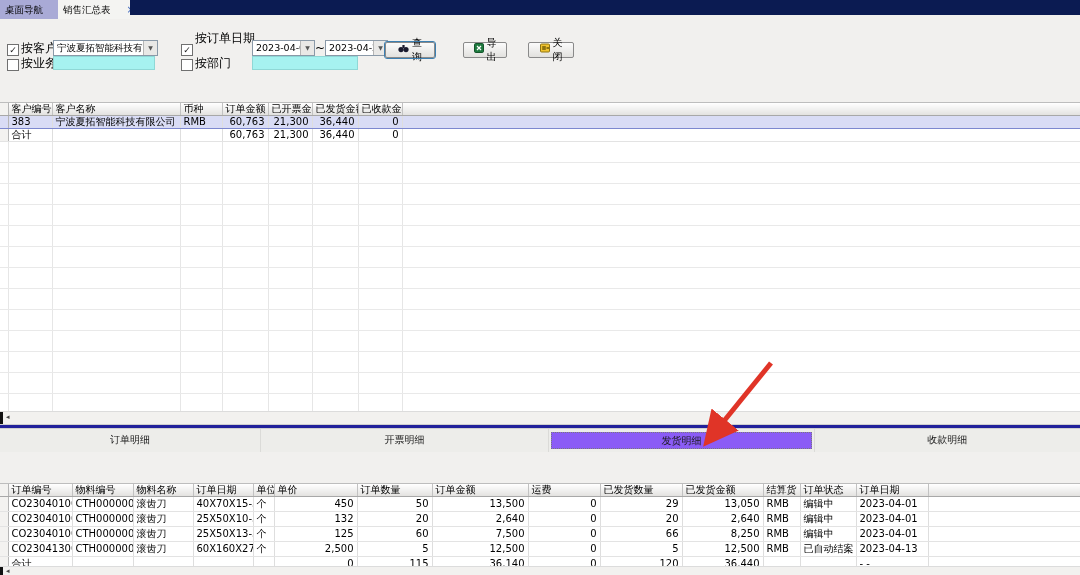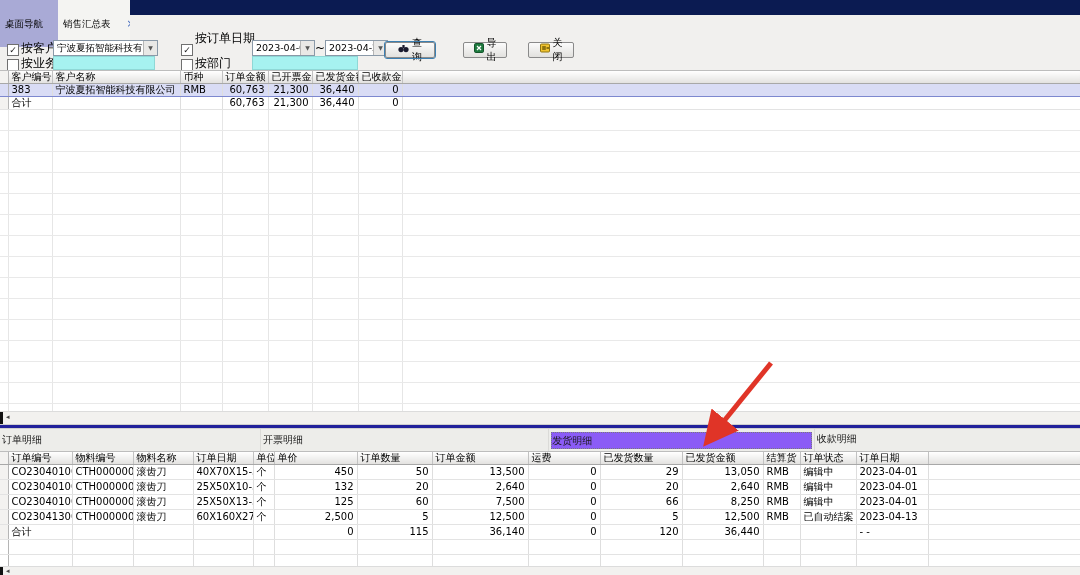--- a/index.html
+++ b/index.html
@@ -1,21 +1,21 @@
 <!DOCTYPE html>
 <html><head>
 <meta charset="utf-8">
 <style>
   html,body{margin:0;padding:0;background:#ffffff;}
   .screen{position:relative;width:1080px;height:575px;overflow:hidden;
     background:#f1f0ee;font-family:"DejaVu Sans",sans-serif;color:#000;}
 
   
   .tabbar{position:absolute;left:0;top:0;width:1080px;height:15px;background:#0b1b52;display:flex;}
-  .wtab{height:15px;line-height:15px;font-size:9.5px;padding:16px 5px;white-space:nowrap;overflow:hidden;}
+  .wtab{height:15px;line-height:15px;font-size:9.5px;padding:2px 5px;white-space:nowrap;overflow:hidden;}
   .wtab.nav{background:#a9aad6;width:48px;}
   .wtab.active{background:#f4f4f2;width:62px;display:flex;align-items:center;gap:16px;}
   .wtab .x{color:#4a6fc0;font-size:10px;line-height:15px;}
 
   
   .cb{position:absolute;width:10px;height:10px;background:#fff;border:1px solid #707070;
       font-size:9px;line-height:10px;text-align:center;color:#222;}
   .flabel{position:absolute;font-size:12px;line-height:13px;white-space:nowrap;}
   .combo{position:absolute;background:#fff;border:1px solid #8a99a8;height:14px;font-size:9.5px;
       line-height:14px;padding-left:3px;white-space:nowrap;overflow:hidden;}
@@ -24,21 +24,21 @@
   .cyan{position:absolute;background:#a6f2f0;border:1px solid #8fd8d6;height:12px;}
 
   
   .btn{position:absolute;top:42px;height:16px;background:linear-gradient(#fbfbfb,#e2e1de);
       border:1px solid #8a8a8a;border-radius:2px;font-size:10px;line-height:14px;
       display:flex;align-items:center;justify-content:center;gap:3px;padding:0 21px;box-sizing:border-box;}
   .btn.default{outline:1px solid #3c7fb1;outline-offset:0px;}
   .icon{display:inline-block;}
 
   
-  .grid-wrap{position:absolute;left:0;background:#fff;overflow:hidden;border-top:1px solid #bdbdbd;}
+  .grid-wrap{position:absolute;left:0;background:#fff;overflow:hidden;border-top:1px solid #bdbdbd;margin-top:32px;}
   table{border-collapse:collapse;table-layout:fixed;width:1080px;}
   th,td{font-weight:normal;font-size:10px;padding:0 3px;overflow:hidden;white-space:nowrap;
       text-align:left;color:#000;box-sizing:content-box;}
   th{background:linear-gradient(#ffffff,#e3e2e0);border-right:1px solid #c2c2c2;
      border-bottom:1px solid #a8a8a8;height:12px;line-height:12px;}
   td{border-right:1px solid #dedede;border-bottom:1px solid #e3e3e3;}
   .t1 td{height:12px;line-height:12px;}
   .t2 td{height:14px;line-height:14px;}
   td.r{text-align:right;}
   th.lead,td.lead{padding:0;background:#f3f2f0;border-right:1px solid #b5b5b5;}
@@ -53,21 +53,21 @@
   .hs1{top:411px;height:12px;}
   .hs2{top:566px;height:9px;}
   .hmark{position:absolute;left:0;top:0;width:3px;height:100%;background:#111;}
   .hglyph{position:absolute;left:6px;top:0;font-size:7px;line-height:11px;color:#444;}
   .splitter{position:absolute;left:0;top:425px;width:1080px;height:3px;background:#21219b;}
 
   
   .dtabs{position:absolute;left:0;top:428px;width:1080px;height:23px;background:#ededea;
       border-top:1px solid #cfcfcf;display:flex;overflow:hidden;}
   .dtab{box-sizing:border-box;border-right:1px solid #dbdbd8;padding-top:3px;}
-  .dtab span{display:block;margin:0 2px;font-size:10px;line-height:16px;color:#1a1a1a;}
+  .dtab span{display:block;margin:0 2px;text-align:center;font-size:10px;line-height:16px;color:#1a1a1a;}
   .dtab.sel span{background:#8b5cf6;border:1px dotted #7a7a7a;line-height:15px;}
 
   .arrow{position:absolute;left:675px;top:353px;z-index:50;}
 </style>
 </head>
 <body>
 
 <div class="screen">
 
   <div class="tabbar">
@@ -363,21 +363,21 @@
   <div class="dtabs">
     <div class="dtab" style="width:285px;">
       <span>订单明细</span>
     </div>
     <div class="dtab" style="width:315px;">
       <span>开票明细</span>
     </div>
     <div class="dtab sel" style="width:290px;">
       <span>发货明细</span>
     </div>
-    <div class="dtab" style="width:290px;border-right:none;font-family:Liberation Mono, monospace;">
+    <div class="dtab" style="width:290px;border-right:none;">
       <span>收款明细</span>
     </div>
   </div>
 
   <div class="grid-wrap" style="top:451px;height:115px;width:1080px;">
     <table class="t2">
       <colgroup>
         <col style="width:8px">
           <col style="width:64px">
           <col style="width:61px">

